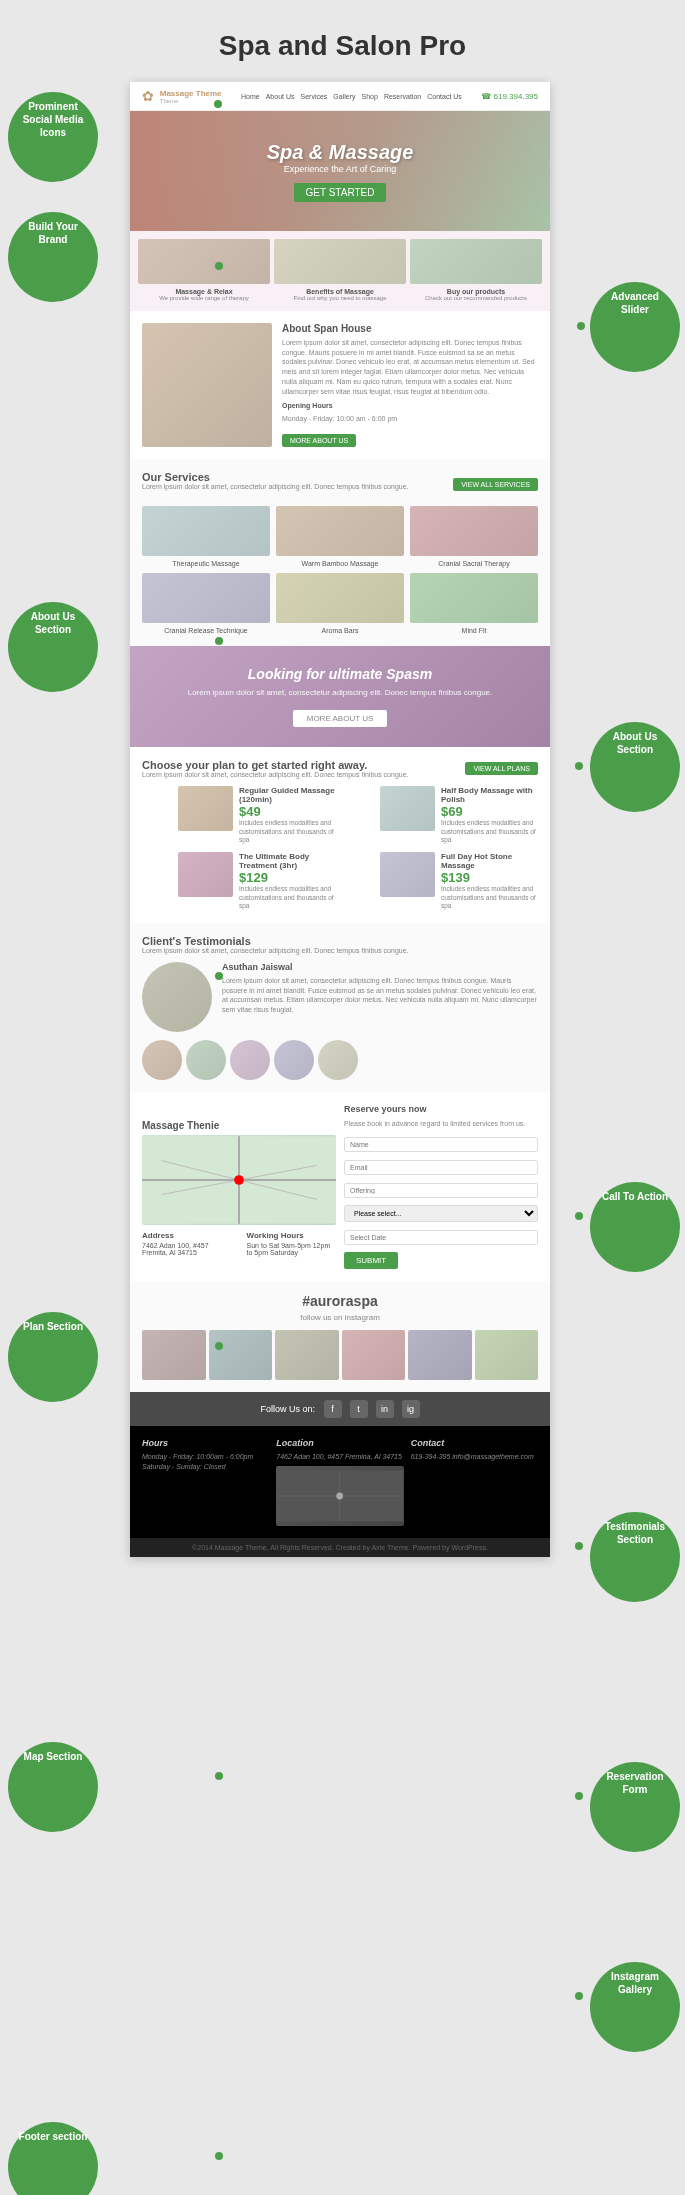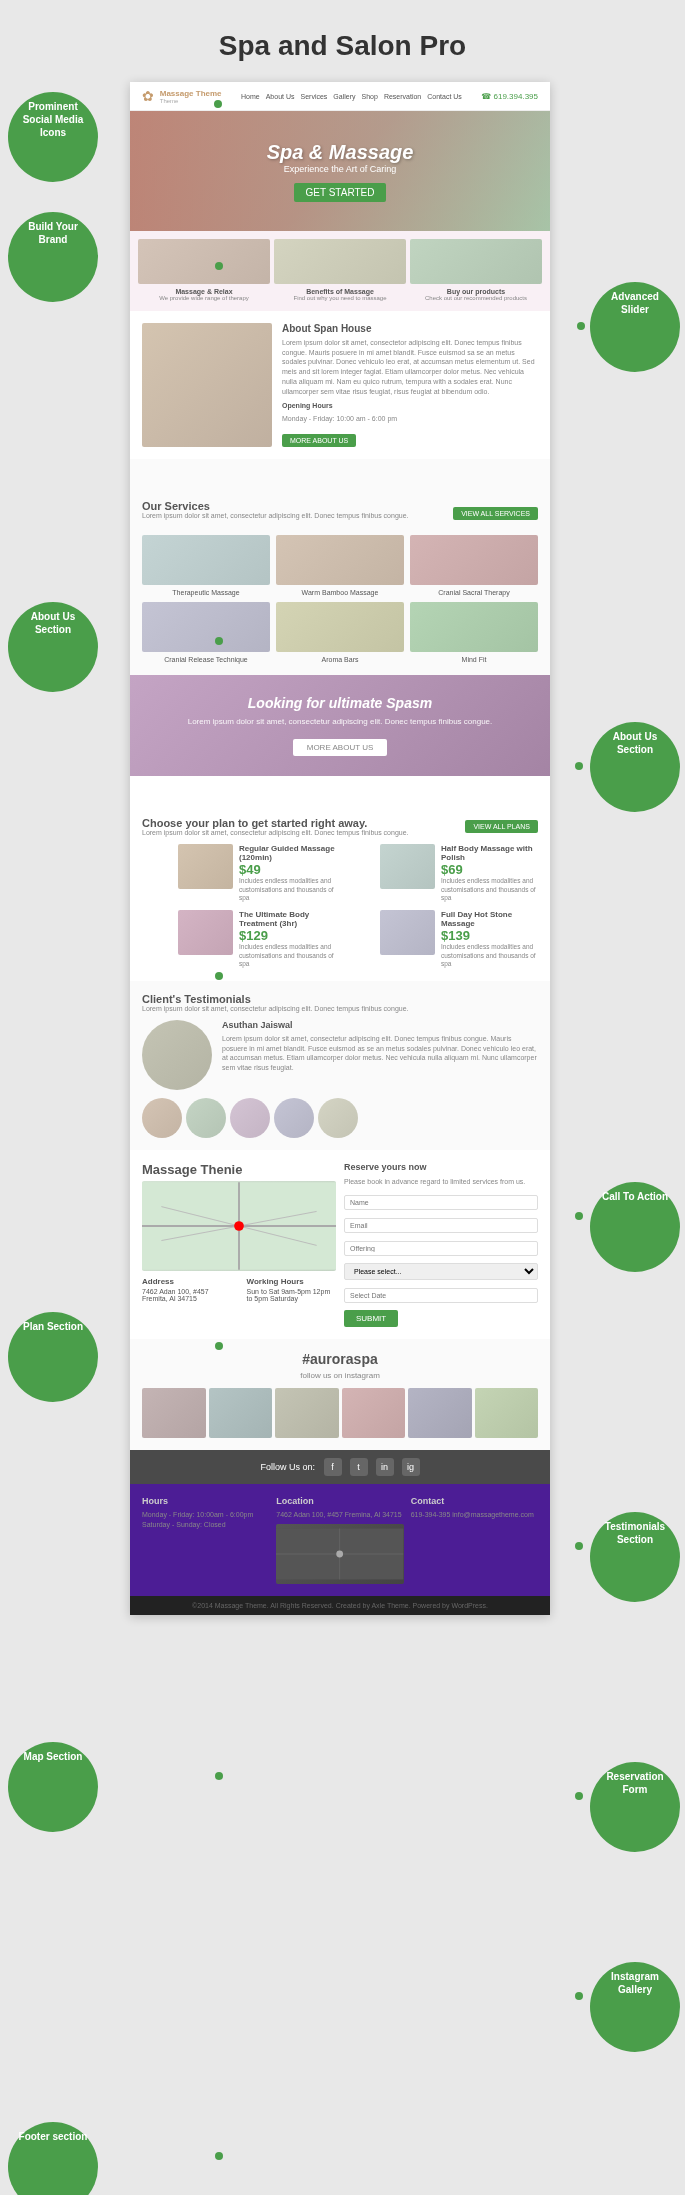--- a/index.html
+++ b/index.html
@@ -173,21 +173,20 @@
     
     .our-services {
       padding: 12px;
       background: #fafafa;
     }
     .section-header {
       display: flex;
       justify-content: space-between;
       align-items: center;
       margin-bottom: 8px;
-      margin-top: 29px;
     }
     .section-header h3 {
       font-size: 11px;
       color: #555;
     }
     .view-all-btn {
       background: #4a9e4a;
       color: white;
       border: none;
       padding: 3px 8px;
@@ -464,24 +463,25 @@
       border-radius: 3px;
       display: inline-flex;
       align-items: center;
       justify-content: center;
       font-size: 9px;
       cursor: pointer;
     }
 
     
     .footer-section {
-      background: #4c1d95;
+      background: #000000;
       padding: 12px;
       display: flex;
       gap: 7px;
+      font-style: italic;
     }
     .footer-col {
       flex: 1;
     }
     .footer-col h5 {
       font-size: 9px;
       color: #ccc;
       margin-bottom: 4px;
     }
     .footer-col p {
@@ -716,21 +716,21 @@
           <div class="thumb t1"></div>
           <div class="thumb t2"></div>
           <div class="thumb t3"></div>
           <div class="thumb t4"></div>
           <div class="thumb t5"></div>
         </div>
       </div>
 
       <div class="map-reservation">
         <div class="map-section-inner">
-          <div style="font-size:13px; font-weight:bold; color:#555; margin-bottom:4px;">Massage Thenie</div>
+          <div style="font-size:10px; font-weight:bold; color:#555; margin-bottom:4px;margin-top:16px;">Massage Thenie</div>
           <div class="map-placeholder">
             
             <svg width="100%" height="100%" viewBox="0 0 200 90">
               <rect width="200" height="90" fill="#d4e8d4"></rect>
               <line x1="0" y1="45" x2="200" y2="45" stroke="#aaa" stroke-width="2"></line>
               <line x1="100" y1="0" x2="100" y2="90" stroke="#aaa" stroke-width="2"></line>
               <line x1="20" y1="25" x2="180" y2="65" stroke="#bbb" stroke-width="1"></line>
               <line x1="20" y1="60" x2="180" y2="30" stroke="#bbb" stroke-width="1"></line>
               <circle cx="100" cy="45" r="5" fill="red"></circle>
             </svg>

